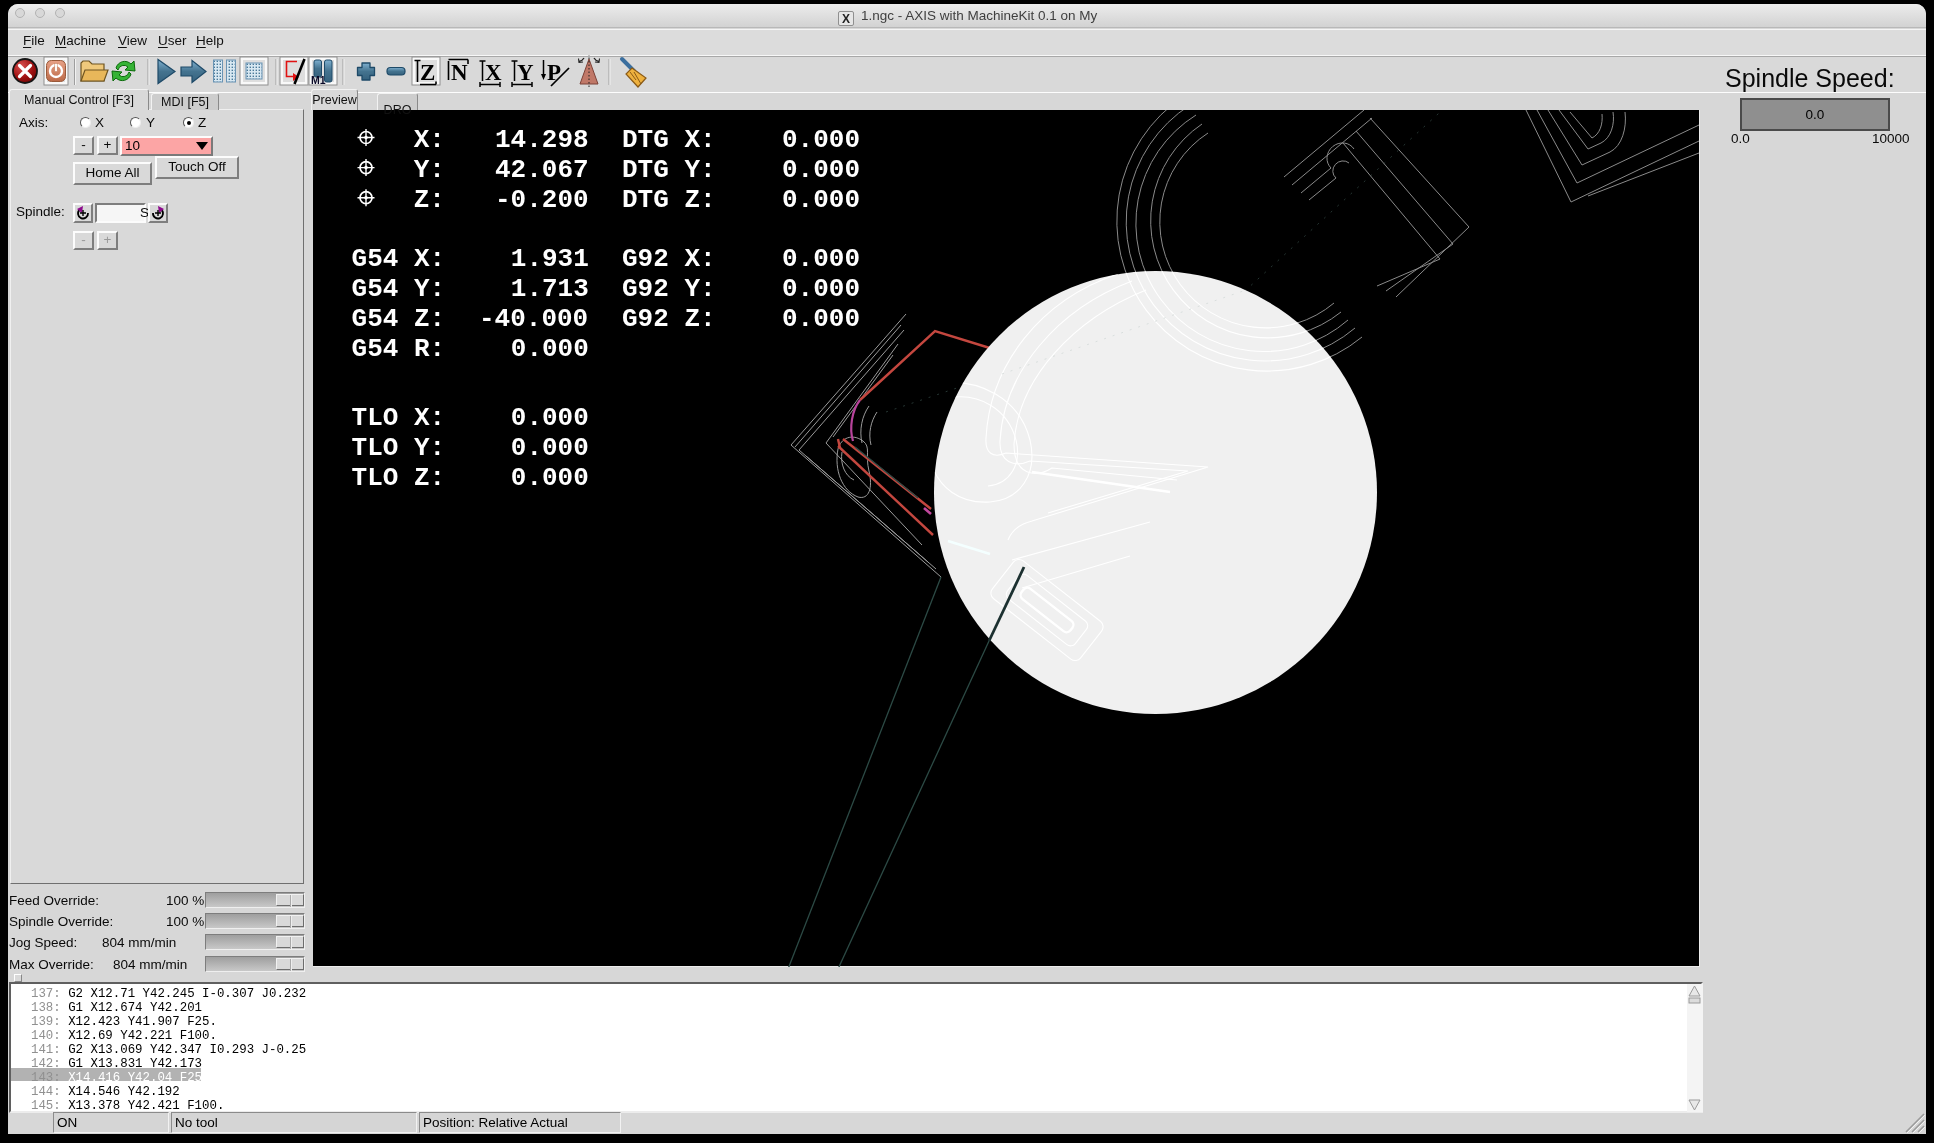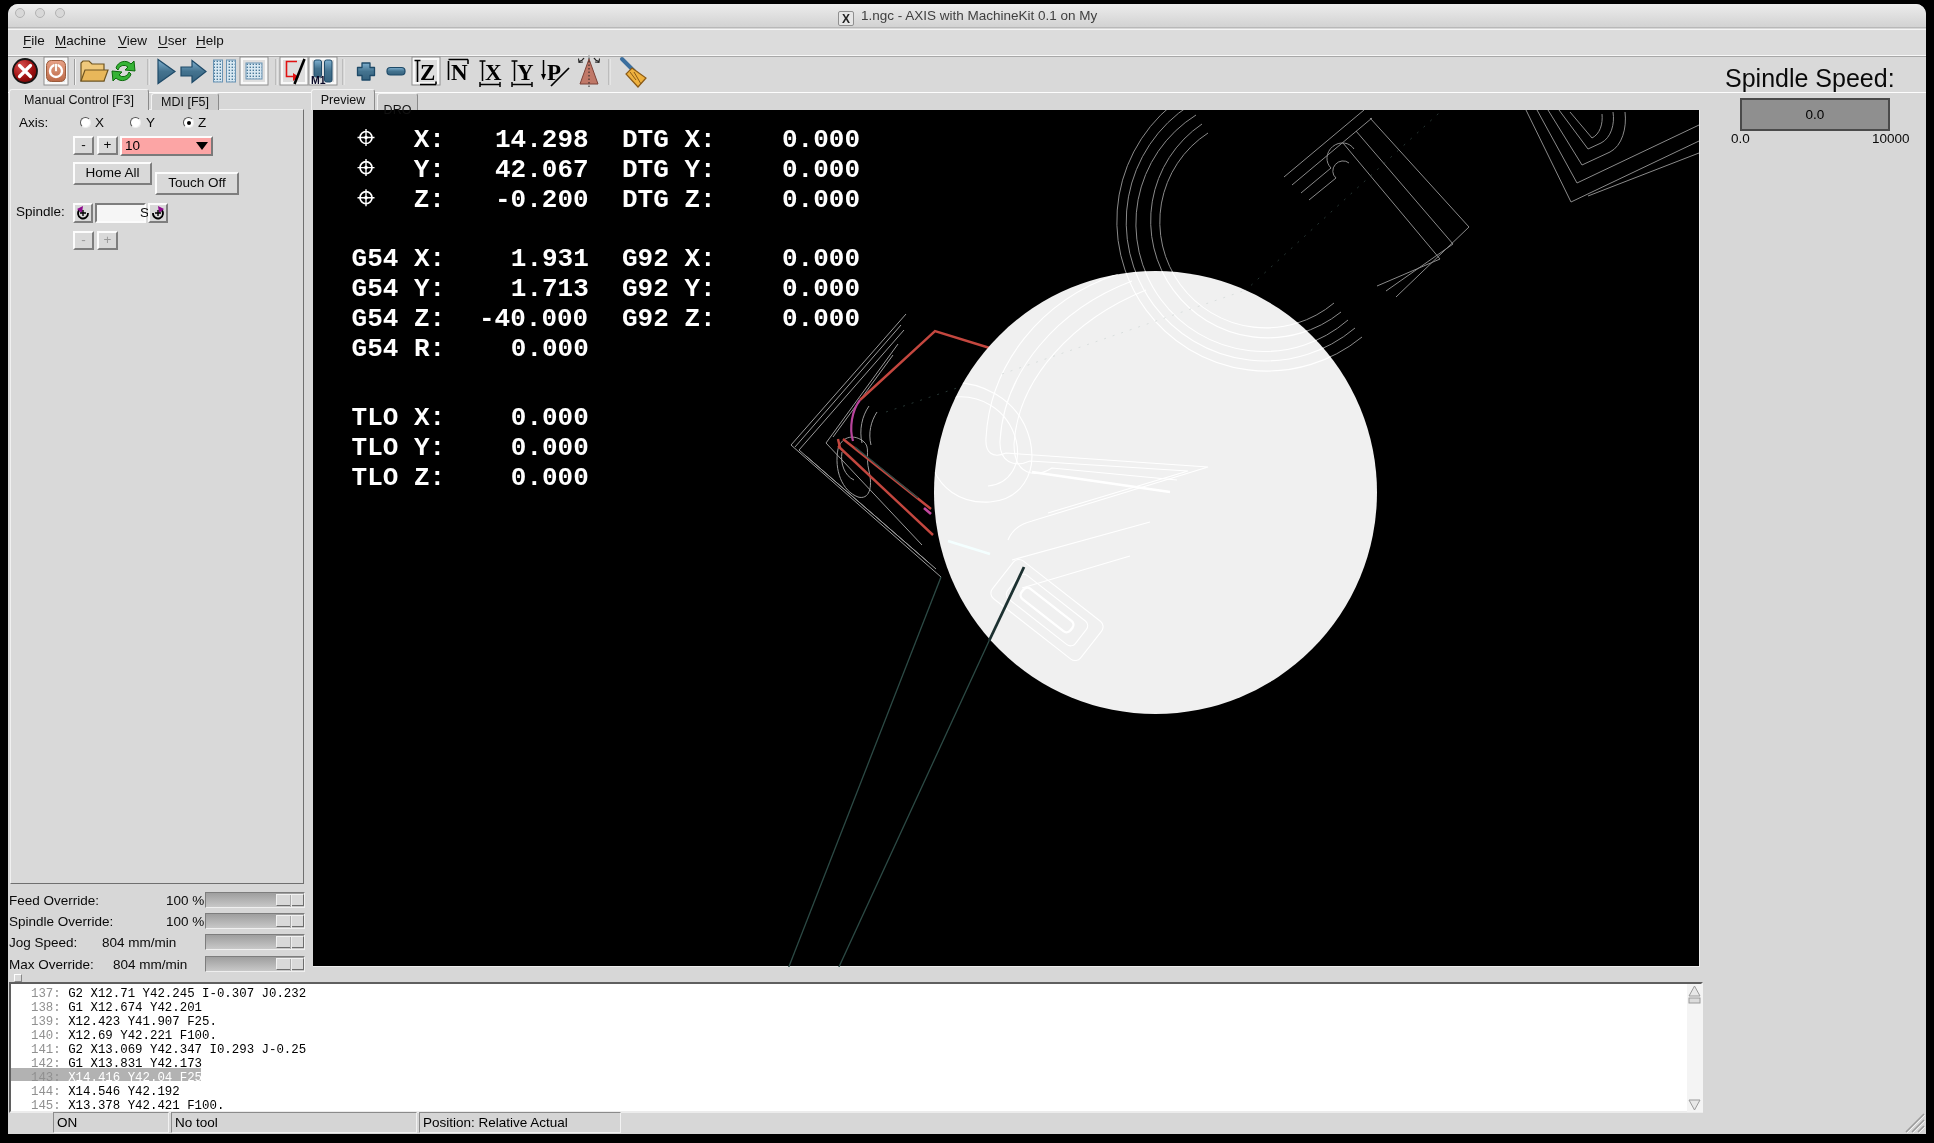--- a/index.html
+++ b/index.html
@@ -164,41 +164,41 @@
   <path d="M594,58 A7,7 0 0 0 599,61.5" stroke="#222" stroke-width="1.3" fill="none"></path>
   <path d="M599.5,58.5 L599,62.5 L595,62" fill="none" stroke="#222" stroke-width="1.1"></path>
 
   <path d="M622,59 L634,71" stroke="#3a6e9e" stroke-width="4" stroke-linecap="round"></path>
   <path d="M632,68 L646,78 L638,87 L626,74 Z" fill="#eeb13e" stroke="#8a5a16" stroke-width="1.2"></path>
   <path d="M634,72 L641,84 M630,72 L636,80" stroke="#8a5a16" stroke-width="1"></path>
 </svg>
 
 <div class="tab tabsel" style="left:9px;top:89px;width:140px;height:21px;padding-top:3px;">Manual Control [F3]</div>
 <div class="tab tabun" style="left:151px;top:93px;width:68px;height:17px;padding-top:1px;">MDI [F5]</div>
-<div class="tab tabsel" style="left:311px;top:89px;width:64px;height:21px;padding-top:3px;">Preview</div>
+<div class="tab tabsel" style="left:311px;top:89px;width:47px;height:21px;padding-top:3px;">Preview</div>
 <div class="tab tabun" style="left:377px;top:93px;width:41px;height:17px;padding-top:9px;">DRO</div>
 
 <div id="lpanel" class="abs" style="left:10px;top:109px;width:294px;height:775px;"></div>
 <div class="lbl" style="left:19px;top:115px;">Axis:</div>
 <div class="radio" style="left:80px;top:117px;"></div>
 <div class="lbl" style="left:95px;top:115px;">X</div>
 <div class="radio" style="left:130px;top:117px;"></div>
 <div class="lbl" style="left:146px;top:115px;">Y</div>
 <div class="radio" style="left:183px;top:117px;">
     <i></i>
   </div>
 <div class="lbl" style="left:198px;top:115px;">Z</div>
 <div class="btn" style="left:73px;top:136px;width:21px;height:19px;line-height:14px;">-</div>
 <div class="btn" style="left:97px;top:136px;width:21px;height:19px;line-height:14px;">+</div>
 <div class="abs" style="left:120px;top:136px;width:93px;height:20px;background:#fca5a5;border:2px solid;border-color:#fcfcfc #7a7a7a #7a7a7a #fcfcfc;">
   <div style="position:absolute;left:3px;top:0px;font-size:13.5px;">10</div>
   <div style="position:absolute;right:3px;top:4px;width:0;height:0;border:6px solid transparent;border-top:8px solid #000;"></div>
 </div>
 <div class="btn" style="left:73px;top:162px;width:79px;height:23px;line-height:18px;">Home All</div>
-<div class="btn" style="left:155px;top:172px;width:84px;height:23px;line-height:18px;">Touch Off</div>
+<div class="btn" style="left:155px;top:156px;width:84px;height:23px;line-height:18px;">Touch Off</div>
 <div class="lbl" style="left:16px;top:204px;">Spindle:</div>
 <div class="btn" style="left:73px;top:203px;width:20px;height:20px;"></div>
 <div class="btn btnsunk" style="left:95px;top:203px;width:51px;height:20px;line-height:15px;padding-left:43px;">Stop</div>
 <div class="btn" style="left:148px;top:203px;width:20px;height:20px;"></div>
 <div class="btn" style="left:73px;top:231px;width:21px;height:19px;line-height:14px;color:#999;">-</div>
 <div class="btn" style="left:97px;top:231px;width:21px;height:19px;line-height:14px;color:#999;">+</div>
 
 <div class="lbl" style="left:9px;top:893px;">Feed Override:</div>
 <div class="lbl" style="left:166px;top:893px;">100 %</div>
 <div class="strough" style="left:205px;top:892px;">

